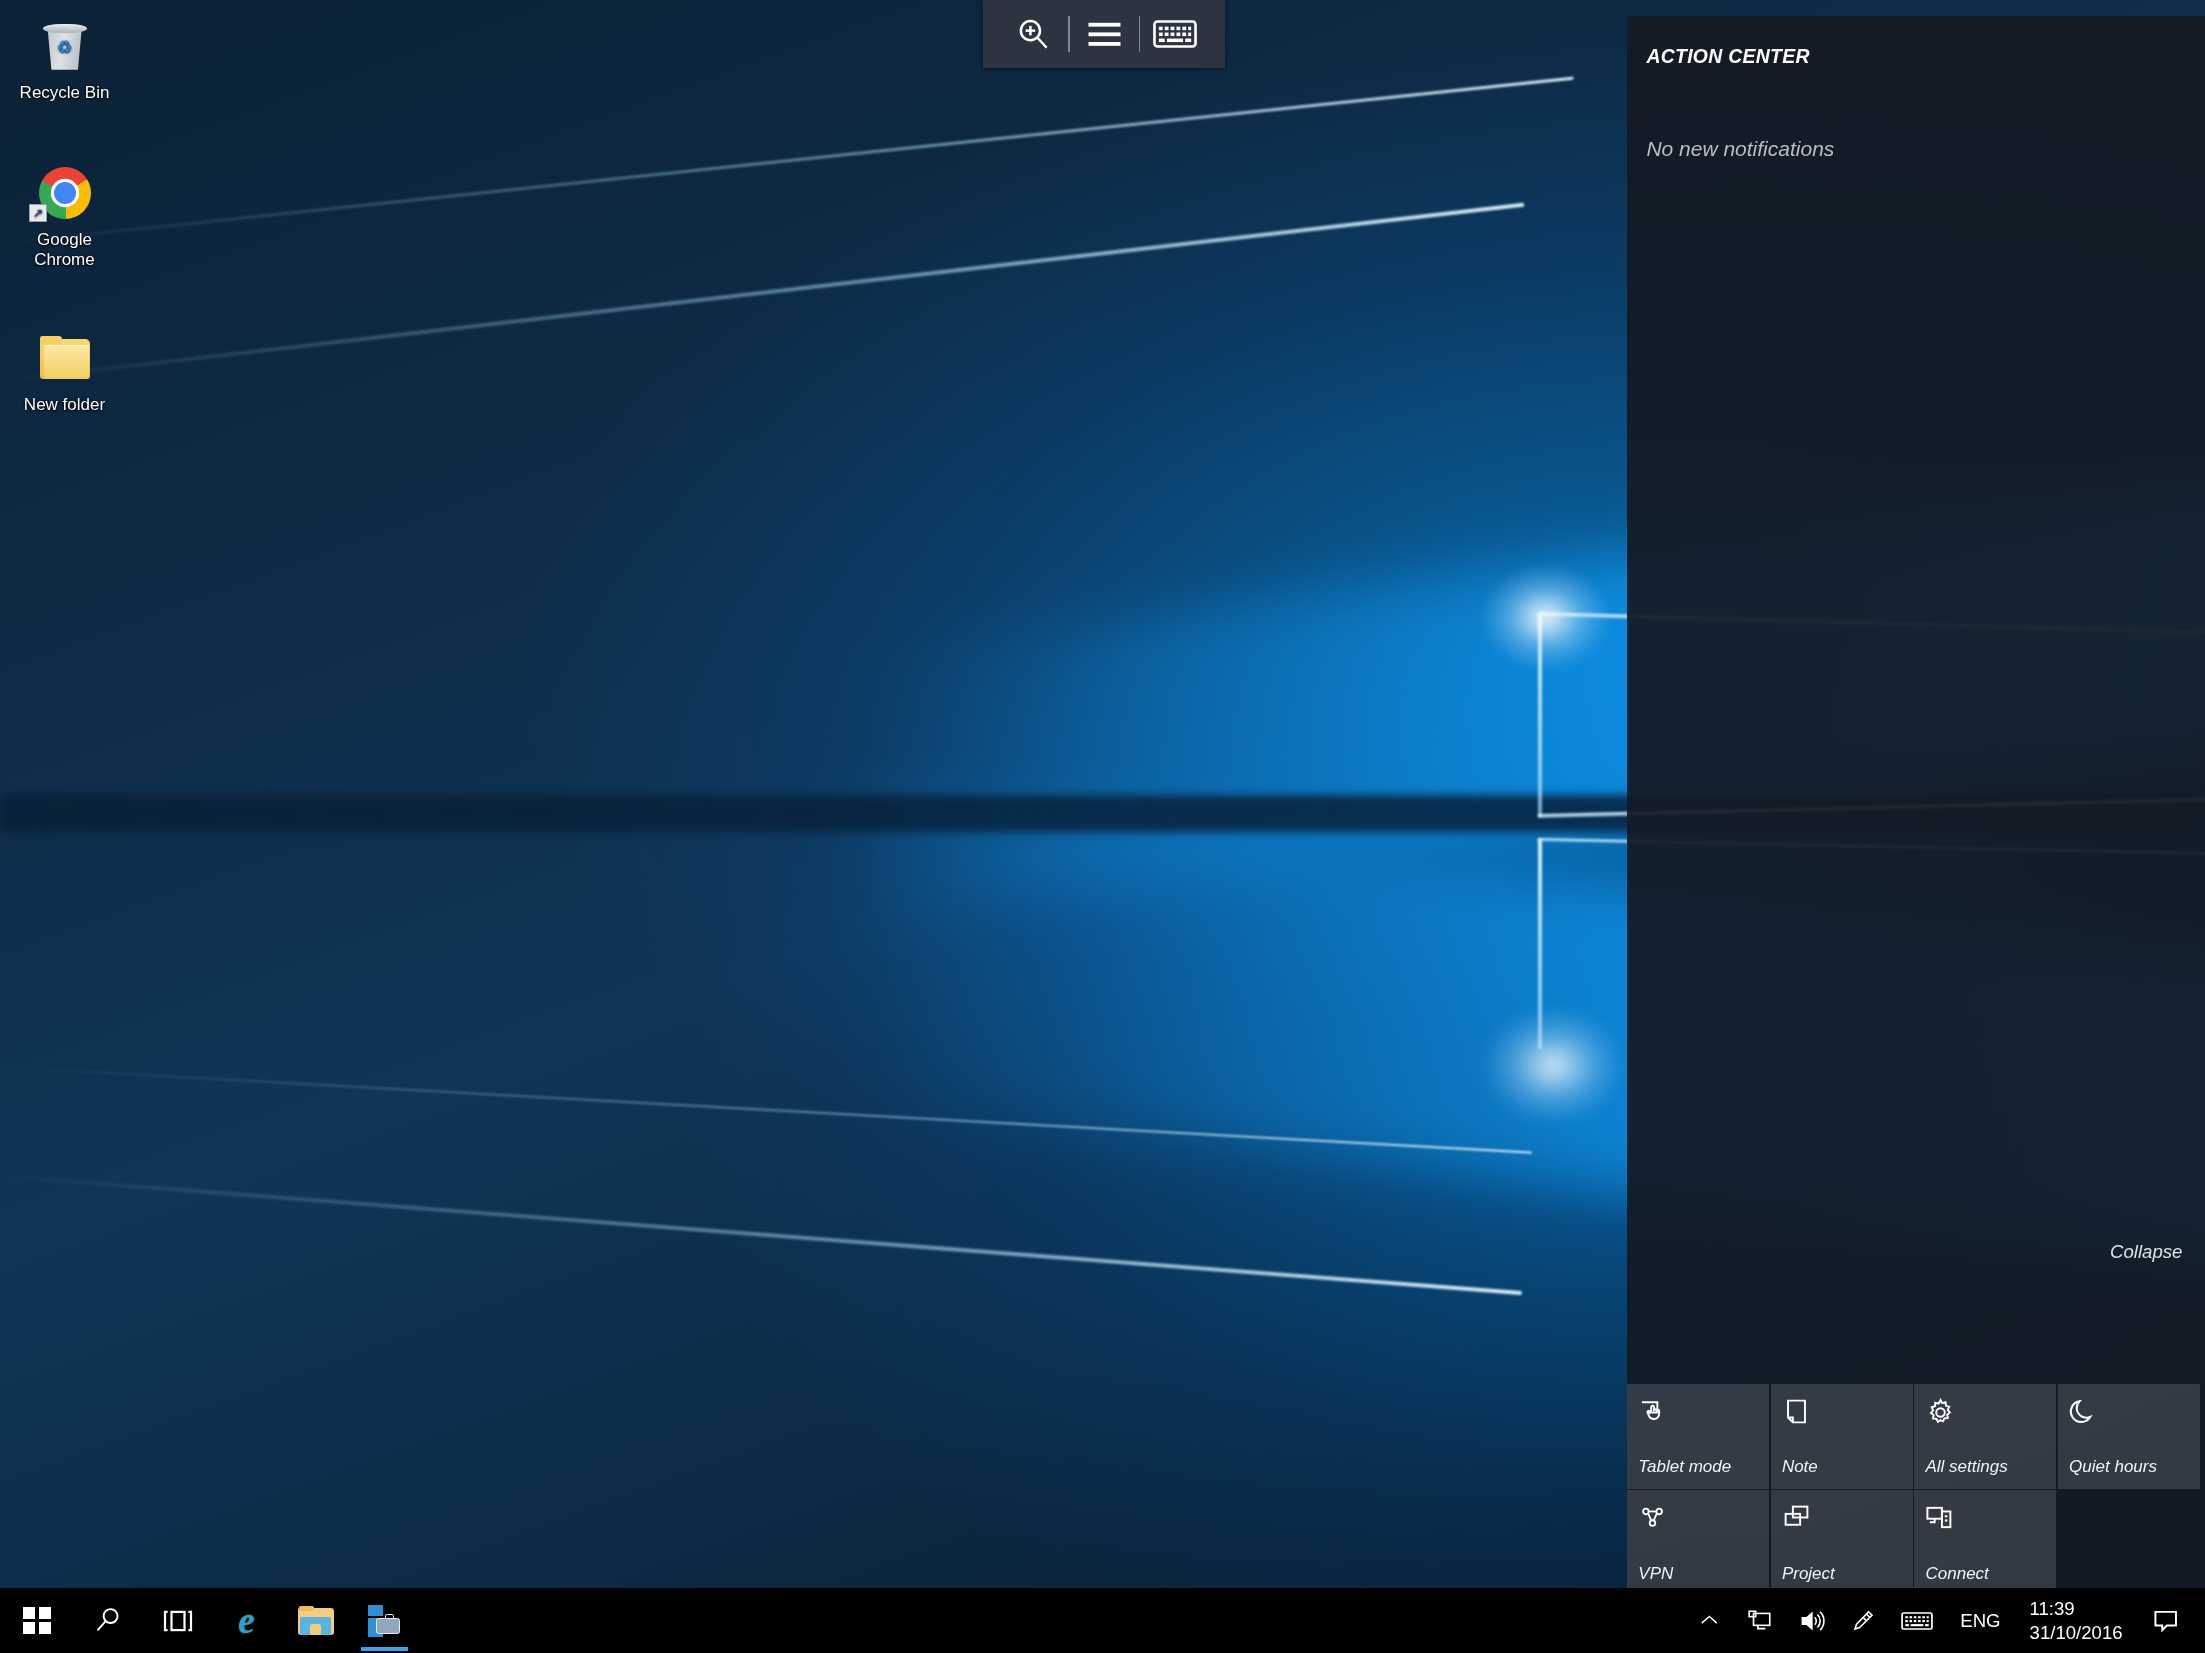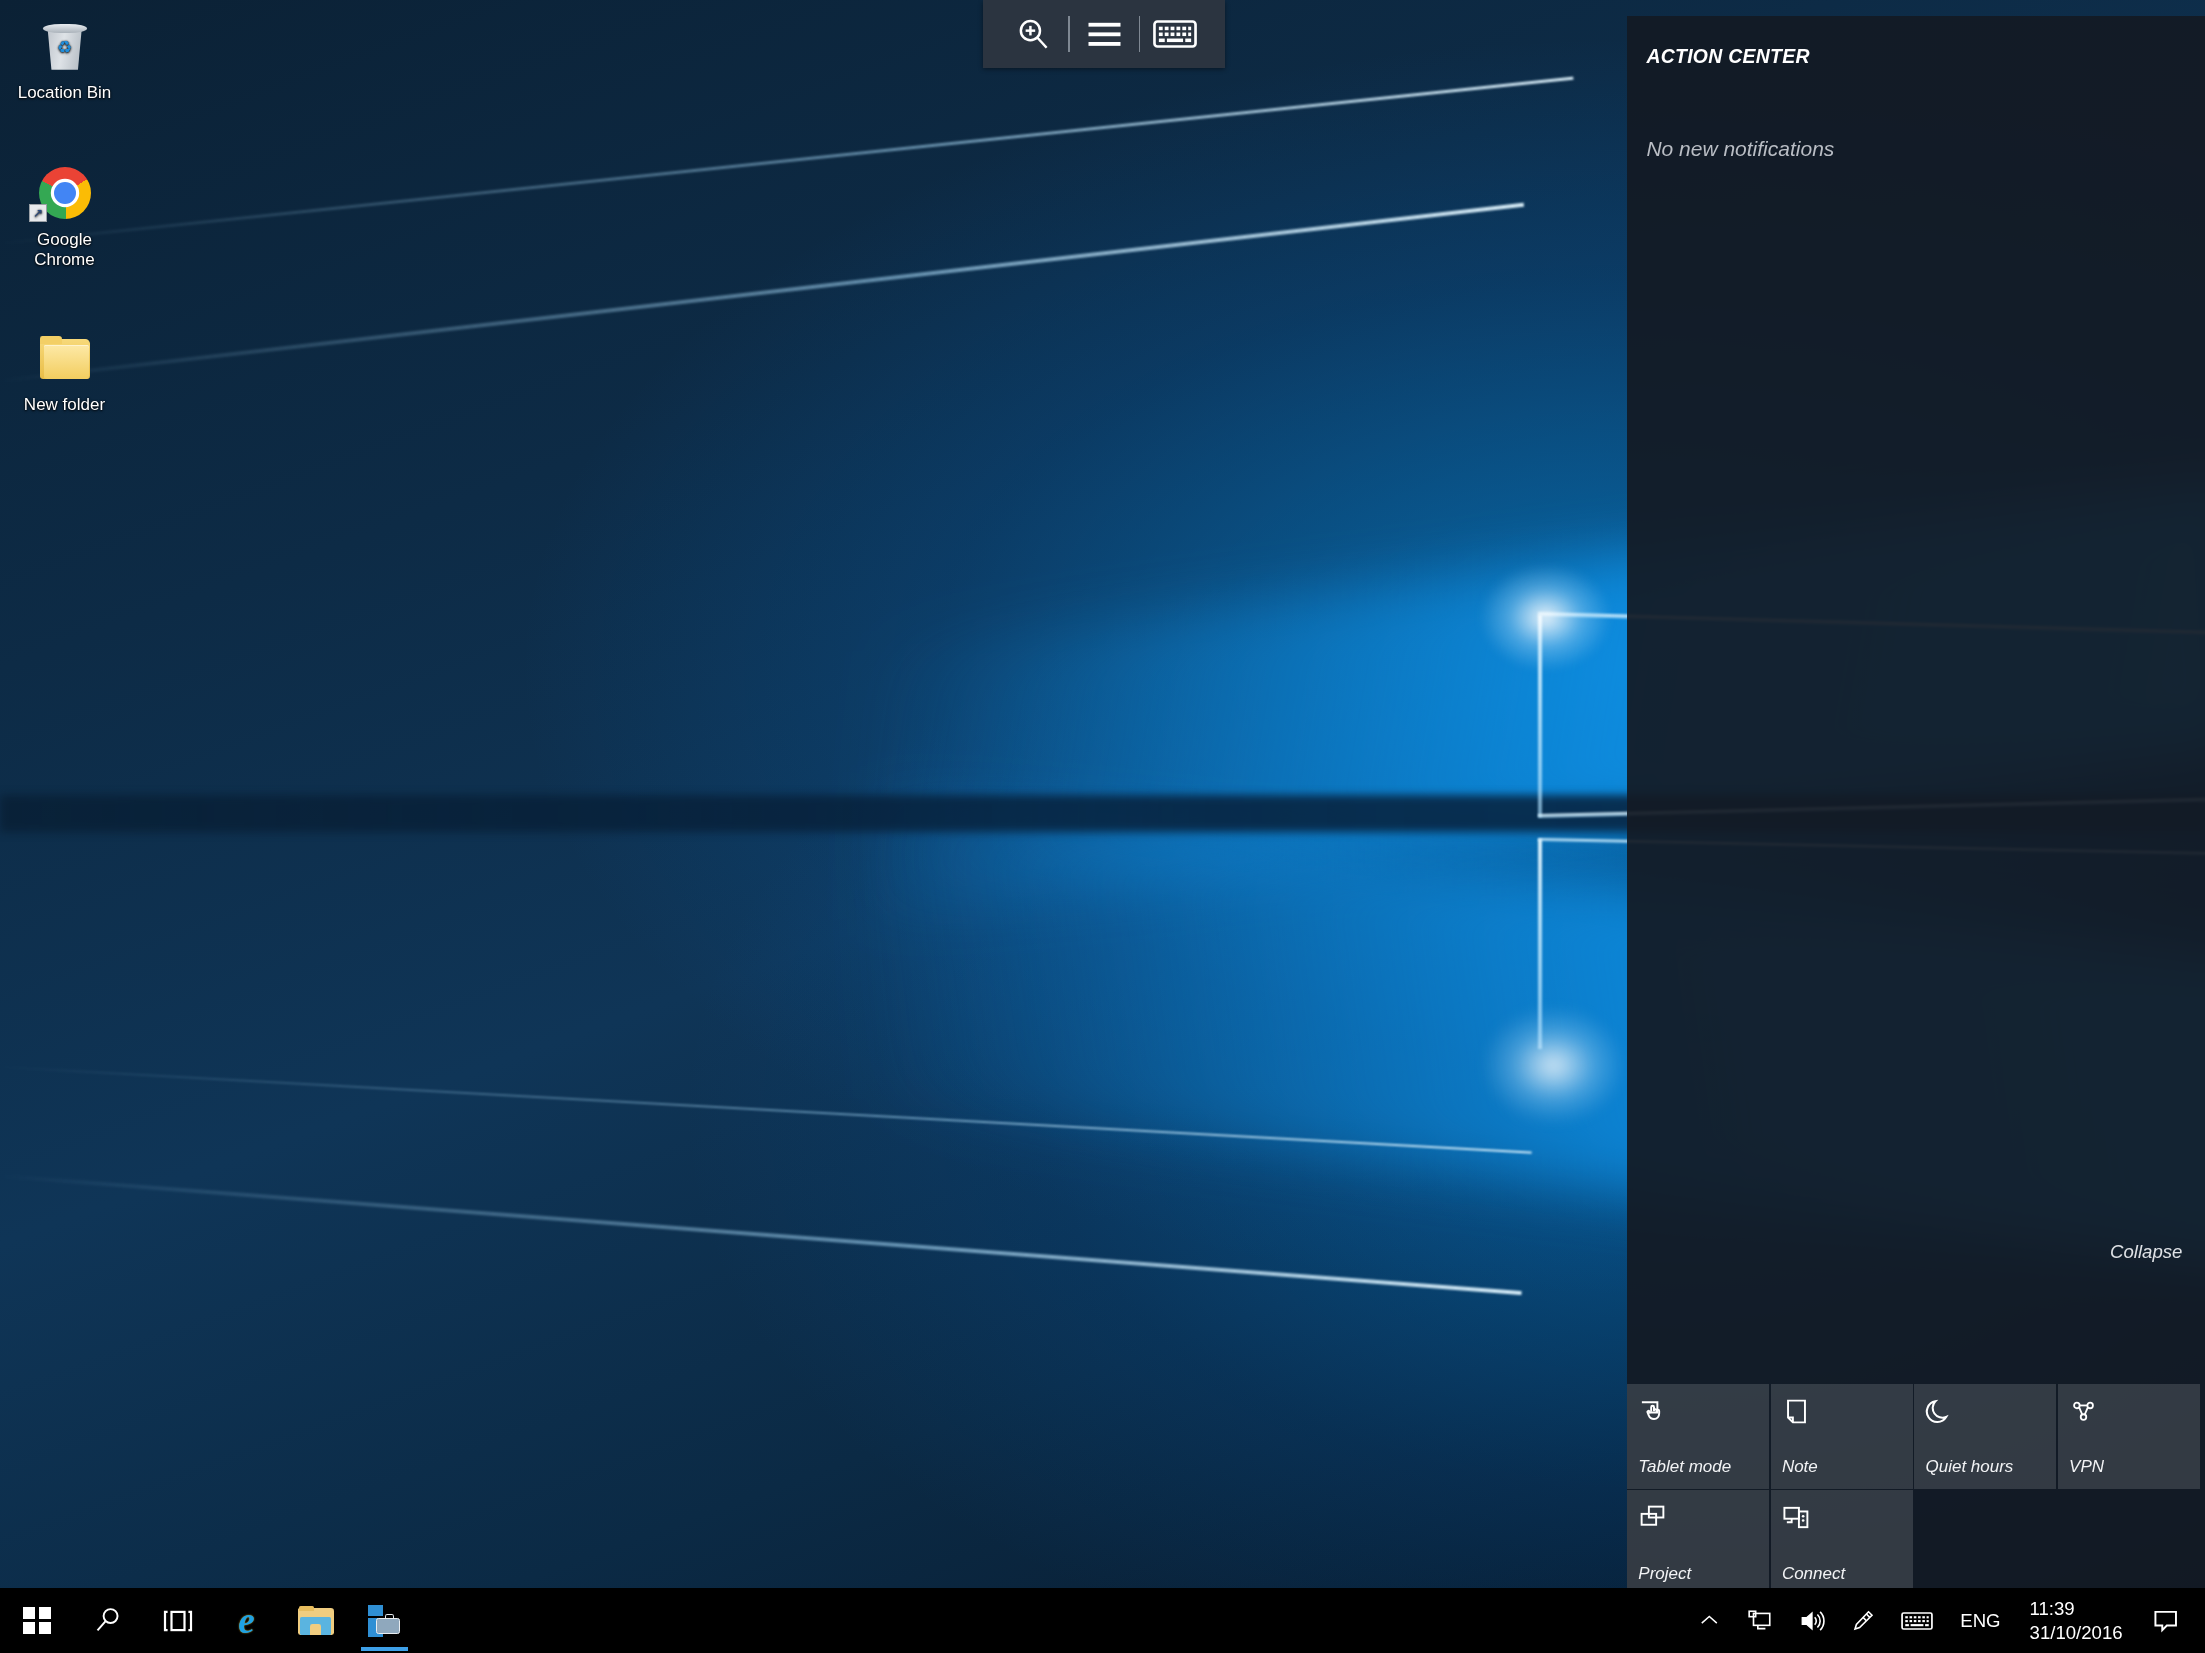--- a/index.html
+++ b/index.html
@@ -289,21 +289,21 @@
   </div>
 
   <div class="desk-icon" style="left:8px; top:11.3px;">
     <div class="glyphwrap">
       <div class="bin">
         <div class="bin-body"></div>
         <div class="bin-lip"></div>
         <div class="bin-tri">♻</div>
       </div>
     </div>
-    <span class="desk-label">Location Bin</span>
+    <span class="desk-label">Recycle Bin</span>
   </div>
 
   <div class="desk-icon" style="left:8px; top:158px;">
     <div class="glyphwrap">
       <div class="chrome"></div>
       <div class="shortcut-badge" style="left:21px; bottom:4.8px;">↗</div>
     </div>
     <span class="desk-label">Google Chrome</span>
   </div>
 
@@ -383,20 +383,29 @@
       <div class="tile">
         <div class="t-icon">
           <svg width="29" height="29" viewBox="0 0 24 24" fill="none" stroke="#fff" stroke-width="1.6">
             <path d="M5 3h14v18H9L5 17V3z"></path>
             <path d="M9 21v-4H5"></path>
           </svg>
         </div>
         <div class="t-label">Note</div>
       </div>
 
+      <div class="tile">
+        <div class="t-icon">
+          <svg width="31" height="31" viewBox="0 0 24 24" fill="none" stroke="#fff" stroke-width="1.5">
+            <circle cx="12" cy="12" r="3.3"></circle>
+            <path d="M12 2.4l1.3 2.3 2.6-.6.3 2.6 2.5.9-1.1 2.4 1.7 2-2.1 1.6.5 2.6-2.6.3-1.2 2.3L12 17.9l-2 1.3-1.2-2.3-2.6-.3.5-2.6-2.1-1.6 1.7-2L5.2 8l2.5-.9.3-2.6 2.6.6L12 2.4z"></path>
+          </svg>
+        </div>
+        <div class="t-label">All settings</div>
+      </div>
 
 
       <div class="tile">
         <div class="t-icon">
           <svg width="29" height="29" viewBox="0 0 24 24" fill="none" stroke="#fff" stroke-width="1.7">
             <path d="M17.5 16.5A8 8 0 0 1 8.6 3.6 8.6 8.6 0 1 0 17.5 16.5z"></path>
           </svg>
         </div>
         <div class="t-label">Quiet hours</div>
       </div>

